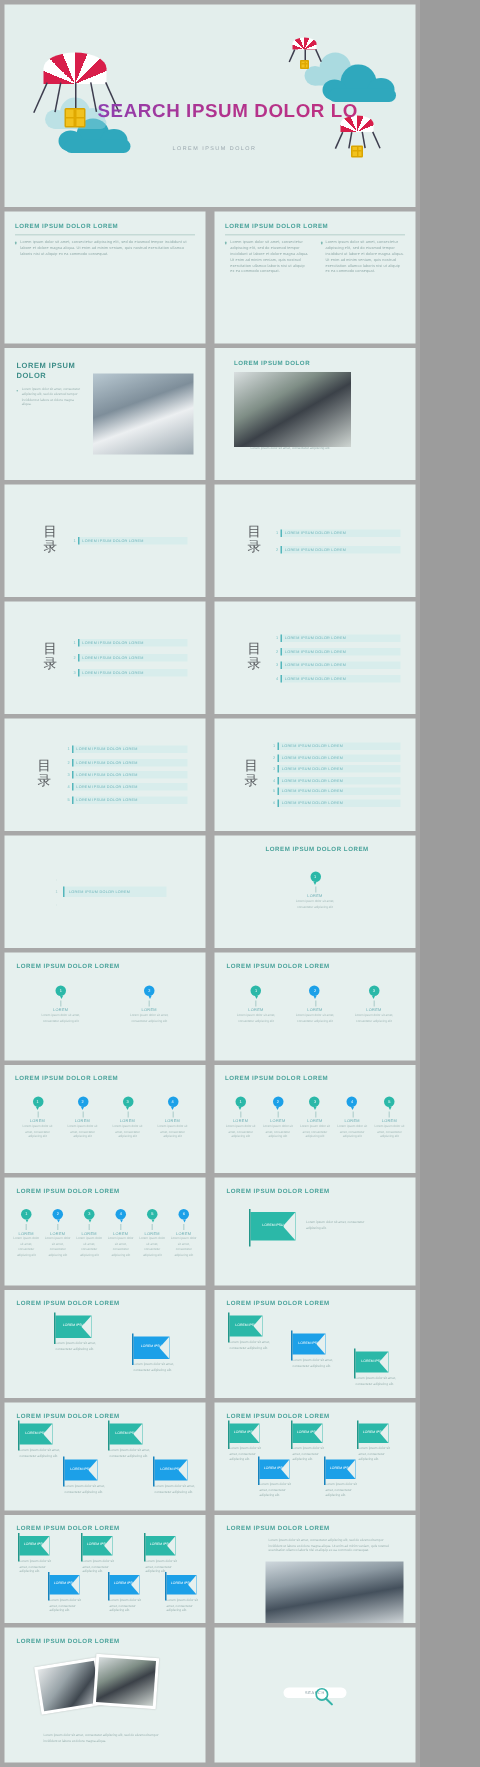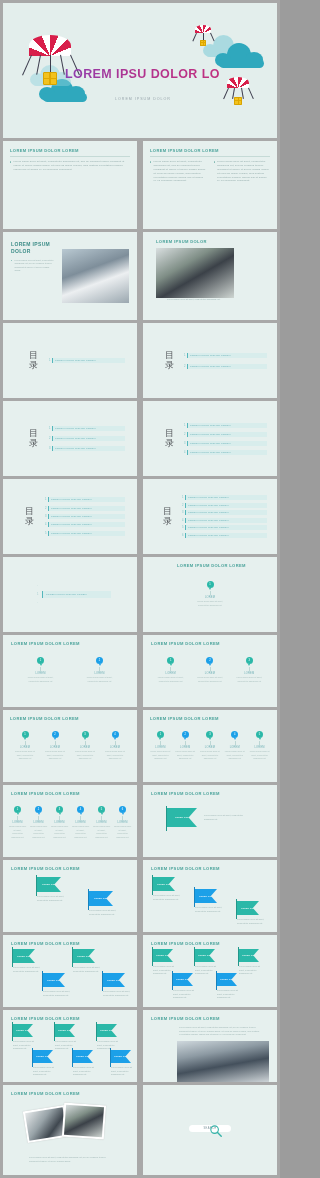--- a/index.html
+++ b/index.html
@@ -197,21 +197,21 @@
       <div class="canopy" style="width:22px;height:11px;"></div>
       <div class="strings" style="left:0;top:10.5px;width:22px;height:11px;">
         <span style="left:.8px; top:0; height:12px; transform:rotate(24deg);"></span>
         <span style="left:7px;  top:0; height:11px; transform:rotate(10deg);"></span>
         <span style="left:14px; top:0; height:11px; transform:rotate(-10deg);"></span>
         <span style="left:20.5px;top:0; height:12px; transform:rotate(-24deg);"></span>
       </div>
       <div class="box" style="left:7px;top:20px;width:8px;height:7.5px;border-radius:.8px;"></div>
     </div>
 
-    <div class="cover-title">LOREM IPSU DOLOR LO</div>
+    <div class="cover-title">SEARCH IPSUM DOLOR LO</div>
     <div class="cover-sub">LOREM IPSUM DOLOR</div>
   </div>
 
   <div class="slide" style="left:3px;top:141px;width:134px;height:88px;padding:7px 7px 0;">
     <div class="hdr">LOREM IPSUM DOLOR LOREM</div>
     <div class="rule" style="margin:2.5px 0 4px;"></div>
     <ul class="bl tiny">
       <li>Lorem ipsum dolor sit amet, consectetur adipiscing elit, sed do eiusmod tempor incididunt ut labore et dolore magna aliqua. Ut enim ad minim veniam, quis nostrud exercitation ullamco laboris nisi ut aliquip ex ea commodo consequat.</li>
     </ul>
   </div>

